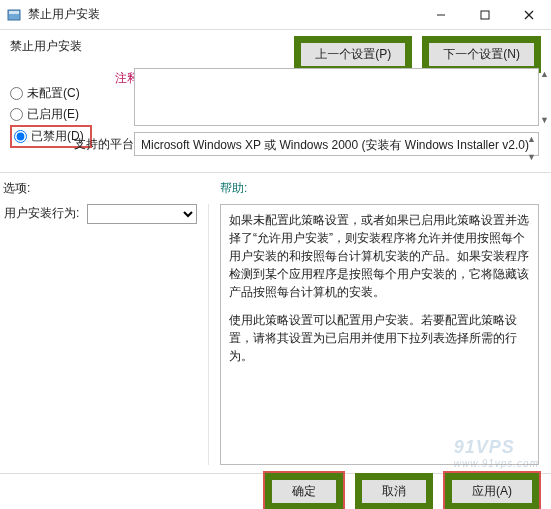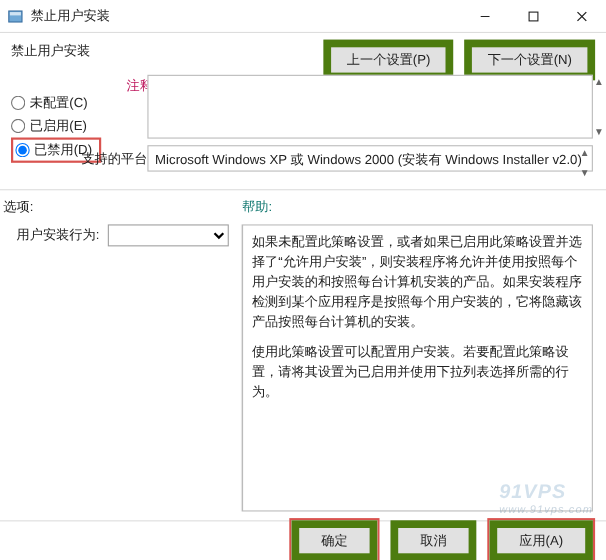--- a/index.html
+++ b/index.html
@@ -17,21 +17,21 @@
 .radio-line input { margin-right: 4px; }
 .highlight-disabled { border: 2px solid #d9534f; display: inline-block; padding: 1px 6px 1px 2px; }
 .label-col { position: absolute; left: 82px; top: 70px; font-size: 12px; color: #be185d; margin-left: 33px; }
 .comment-box { position: absolute; left: 134px; top: 68px; right: 12px; height: 58px; border: 1px solid #bbb; background: #fff; resize: none; font-family: inherit; font-size: 12px; padding: 4px; }
 .platform-label { position: absolute; left: 74px; top: 136px; font-size: 12px; color: #222; white-space: nowrap; }
 .platform-box { position: absolute; left: 134px; top: 132px; right: 12px; height: 24px; border: 1px solid #bbb; background: #fff; padding: 4px 6px; font-size: 12px; color: #222; }
 .divider1 { position: absolute; top: 172px; left: 0; right: 0; height: 0; border-top: 1px solid #ddd; }
 .section-labels { position: absolute; top: 180px; left: 0; right: 0; height: 16px; }
 .opt-label { position: absolute; left: 3px; top: 0; font-size: 12px; color: #222; }
 .help-label { position: absolute; left: 220px; top: 0; font-size: 12px; color: #0f766e; }
-.options-area { position: absolute; top: 204px; left: 15px; width: 205px; bottom: 44px; border-right: 1px solid #e5e5e5; }
+.options-area { position: absolute; top: 204px; left: 4px; width: 205px; bottom: 44px; border-right: 1px solid #e5e5e5; }
 .behavior-label { font-size: 12px; color: #222; display: inline-block; margin-right: 4px; }
 .select { width: 110px; height: 20px; border: 1px solid #a0a0a0; background: #fff; font-size: 12px; vertical-align: middle; }
 .help-area { position: absolute; top: 204px; left: 220px; right: 12px; bottom: 44px; border: 1px solid #bbb; background: #fff; padding: 6px 8px; font-size: 12px; color: #222; overflow: auto; line-height: 1.5; }
 .help-area p { margin-bottom: 10px; }
 .bottom-bar { position: absolute; left: 0; right: 0; bottom: 0; height: 36px; border-top: 1px solid #ddd; display: flex; justify-content: flex-end; align-items: center; padding: 0 10px; gap: 10px; }
 .bottom-bar .btn { padding: 3px 20px; }
 .hl-ok { border: 2px solid #d9534f; padding: 0; display: inline-block; }
 .hl-apply { border: 2px solid #d9534f; padding: 0; display: inline-block; }
 .scroll-carets { position: absolute; right: 2px; display: flex; flex-direction: column; justify-content: space-between; }
 .caret { font-size: 9px; color: #666; line-height: 8px; }

